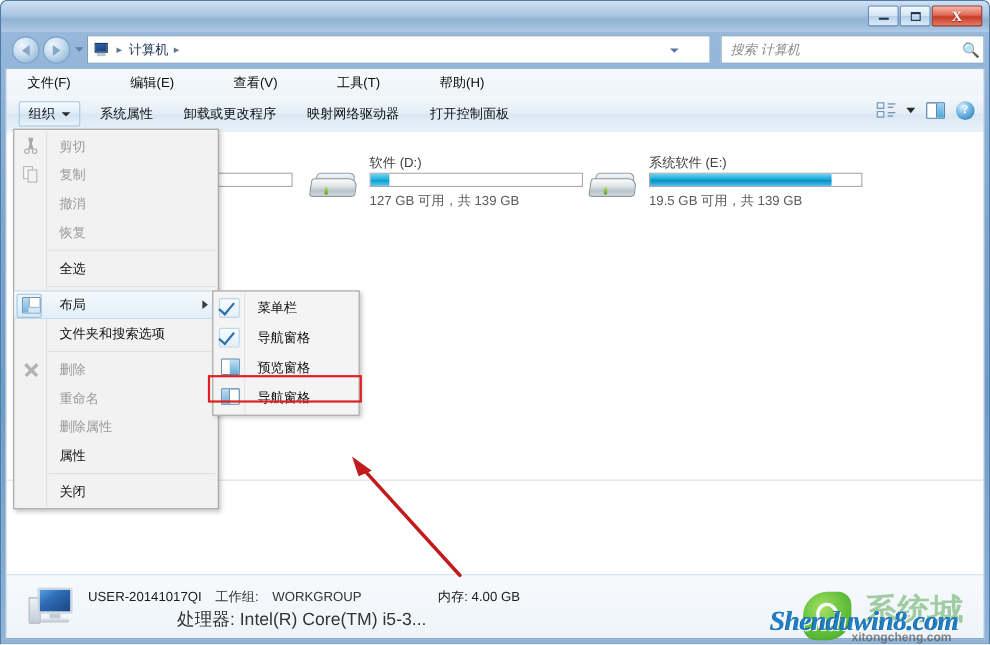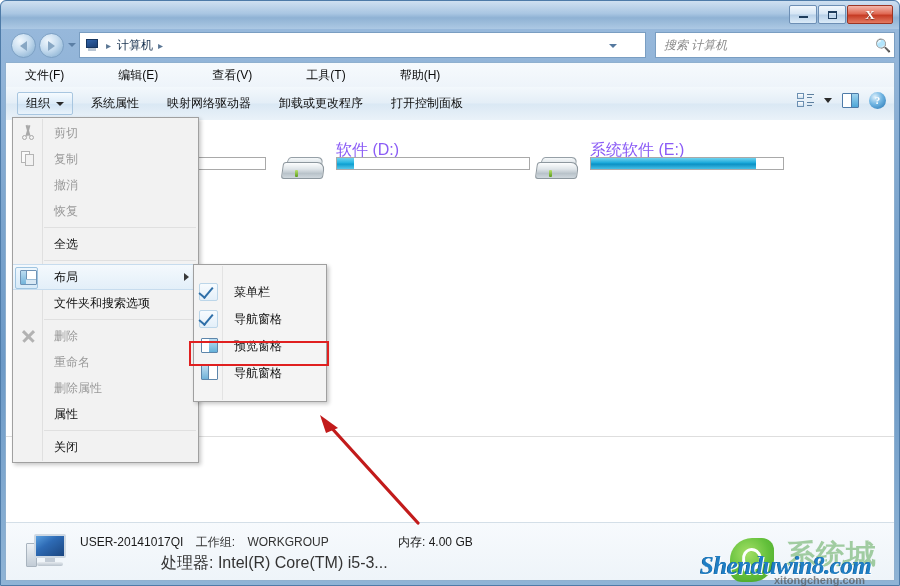--- a/index.html
+++ b/index.html
@@ -272,21 +272,21 @@
     border:1px solid #96a0a7; border-radius: 3px 7px 2px 2px;
     transform: skewX(-20deg);
     box-sizing:border-box;
   }
   .dicon .led {
     position:absolute; left: 15px; top: 16px; width:3px;height:7px;
     background: linear-gradient(180deg,#b7e36a,#5d9b1f); border-radius:1px;
   }
   .drive .dname {
     position:absolute; left: 56px; top: 0;
-    font-size: 16px; color: #8b5cf6; white-space: nowrap;
+    font-size: 12px; color: #404040; white-space: nowrap;
   }
   .drive .dbar {
     position:absolute; left: 56px; top: 17px;
     width: 194px; height: 13px;
     border: 1px solid #a9a9a9; background: #fff; box-sizing: border-box;
   }
   .drive .dfill {
     height: 100%;
     background: linear-gradient(180deg,#6fd3ef 0%, #23b4e0 45%, #0e9ed0 55%, #57c7ea 100%);
   }
@@ -427,21 +427,21 @@
   }
 
   
   .submenu {
     position:absolute;
     left: 193px; top: 264px;
     width: 132px;
     background: #f4f4f4;
     border: 1px solid #a0a0a0;
     box-shadow: 2px 2px 4px rgba(0,0,0,.22);
-    padding: 14px 0;
+    padding: 2px 0;
     z-index: 50;
   }
   .submenu .gutter2 {
     position:absolute; left:1px; top:1px; bottom:1px; width:28px; background:#f4f4f4;
   }
   .submenu .gutter2:after {
     content:''; position:absolute; right:0; top:0;bottom:0; width:1px; background:#e3e3e3;
   }
   .srow {
     position: relative; height: 27px; display:flex; align-items:center;
@@ -588,22 +588,22 @@
       <div class="mi">工具(T)</div>
       <div class="mi">帮助(H)</div>
     </div>
 
     <div class="toolbar">
       <div class="organize">
         <span>组织</span>
         <span class="cv"></span>
       </div>
       <div class="tb-item">系统属性</div>
+      <div class="tb-item">卸载或更改程序</div>
       <div class="tb-item">映射网络驱动器</div>
-      <div class="tb-item">卸载或更改程序</div>
       <div class="tb-item">打开控制面板</div>
 
       <div class="tb-right">
         <div class="viewicon">
           <div class="r r1"></div>
             <div class="r r2"></div>
           <div class="l l1"></div>
             <div class="l l2"></div>
             <div class="l l3"></div>
             <div class="l l4"></div>
@@ -633,32 +633,34 @@
       <div class="drive" style="left: 274px; top: 20px;">
         <div class="dicon">
           <div class="top"></div>
             <div class="body"></div>
             <div class="led"></div>
         </div>
         <div class="dname">软件 (D:)</div>
         <div class="dbar">
           <div class="dfill" style="width:9%"></div>
         </div>
+        <div class="dtext">127 GB 可用，共 139 GB</div>
       </div>
 
       <div class="drive" style="left: 528px; top: 20px;">
         <div class="dicon">
           <div class="top"></div>
             <div class="body"></div>
             <div class="led"></div>
         </div>
         <div class="dname">系统软件 (E:)</div>
         <div class="dbar">
           <div class="dfill hot" style="width:86%"></div>
         </div>
+        <div class="dtext">19.5 GB 可用，共 139 GB</div>
       </div>
     </div>
 
     <div class="statusbar">
       <div class="pcicon">
         <div class="tower"></div>
           <div class="mon"></div>
           <div class="stand"></div>
           <div class="foot"></div>
       </div>

